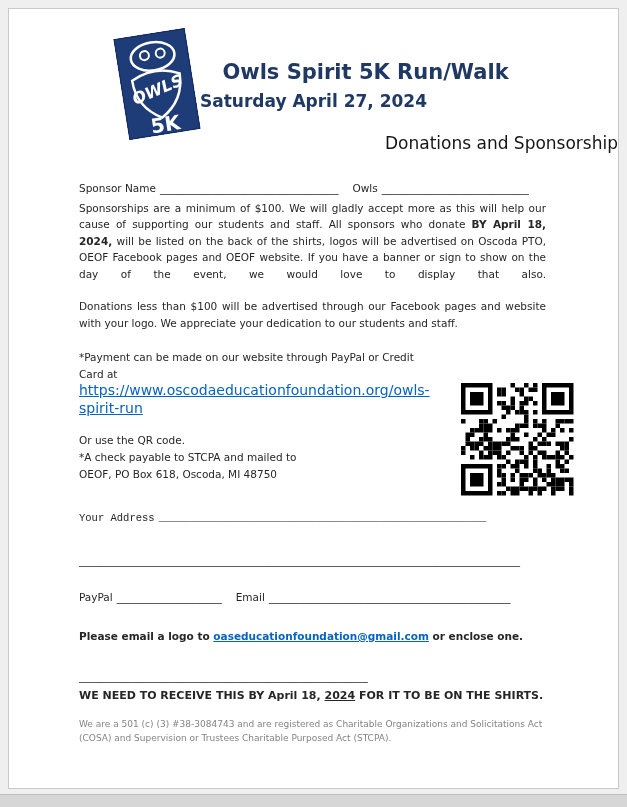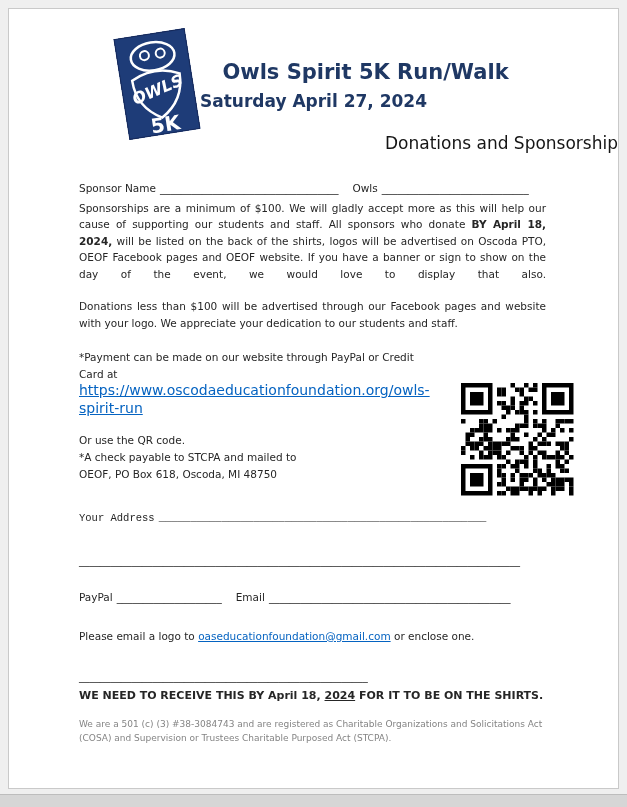--- a/index.html
+++ b/index.html
@@ -48,21 +48,21 @@
 
   .sponsor-line { margin-top:26px; }
   .para { margin-top:3px; }
   .para.justify { text-align:justify; text-align-last:justify; }
   .para2 { margin-top:16px; text-align:justify; }
   .pay-block { margin-top:18px; width:380px; }
   .qr-lines { margin-top:15px; width:380px; line-height:17px; }
   .address-line { margin-top:27px;font-family:Liberation Mono, monospace; }
   .blank-row { margin-top:25px; }
   .contact-line { margin-top:21px; }
-  .email-logo-line { margin-top:22px; }
+  .email-logo-line { margin-top:22px;font-weight:bold; }
   .sig-block { margin-top:24px; }
   .deadline { margin-top:2px; font-size:11px; line-height:17px; font-weight:bold; }
   .deadline .u { text-decoration:underline; }
   .legal-footer { margin-top:13px; color:#848484; font-size:9px; line-height:14px; }
 
   a.url {
     color:#0563c1; text-decoration:underline; font-size:14px; cursor:pointer;
   }
   a.mail { color:#0563c1; text-decoration:underline; cursor:pointer; }
   b { font-weight:bold; }

